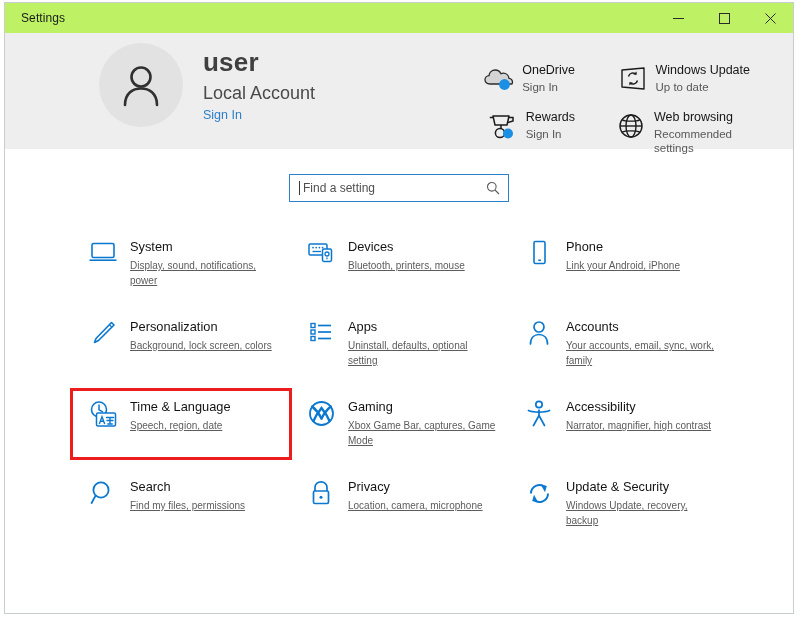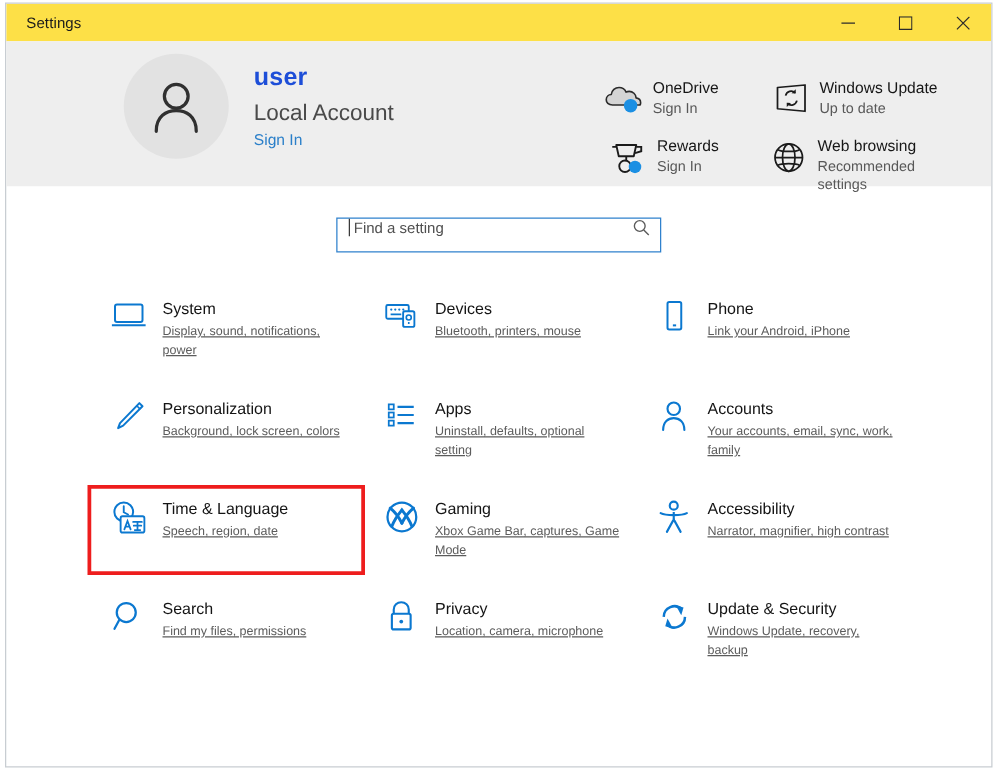--- a/index.html
+++ b/index.html
@@ -21,21 +21,21 @@
     height: 612px;
     background: #ffffff;
     border: 1px solid #c8cdd2;
     box-sizing: border-box;
     overflow: hidden;
   }
   
   #titlebar {
     position: relative;
     height: 30px;
-    background: #fde047;
+    background: #bef264;
     display: flex;
     align-items: center;
   }
   #titlebar-title {
     font-size: 12px;
     color: #1b1b1b;
     margin-left: 16px;
     letter-spacing: .1px;
   }
   #window-controls {
@@ -75,23 +75,23 @@
     display: flex;
     align-items: center;
     justify-content: center;
     color: #303030;
   }
   #account-text {
     margin-left: 20px;
     line-height: 1;
   }
   #account-name {
-    font-size: 20px;
+    font-size: 26px;
     font-weight: bold;
-    color: #1d4ed8;
+    color: #404040;
     letter-spacing: .2px;
   }
   #account-type {
     font-size: 18px;
     color: #4a4a4a;
     margin-top: 9px;
   }
   #account-signin {
     font-size: 12.5px;
     color: #2a7fc9;
@@ -135,27 +135,27 @@
     margin-top: 2px;
     max-width: 96px;
   }
   
   #search-wrap {
     display: flex;
     justify-content: center;
     margin-top: 25px;
   }
   #search-box {
-    width: 260px;
+    width: 220px;
     height: 28px;
     border: 1px solid #2f81cd;
     box-sizing: border-box;
     background: #ffffff;
     display: flex;
-    align-items: flex-start;
+    align-items: center;
     position: relative;
   }
   #search-caret {
     width: 1px;
     height: 14px;
     background: #3a3a3a;
     margin-left: 9px;
   }
   #search-placeholder {
     font-size: 12px;

